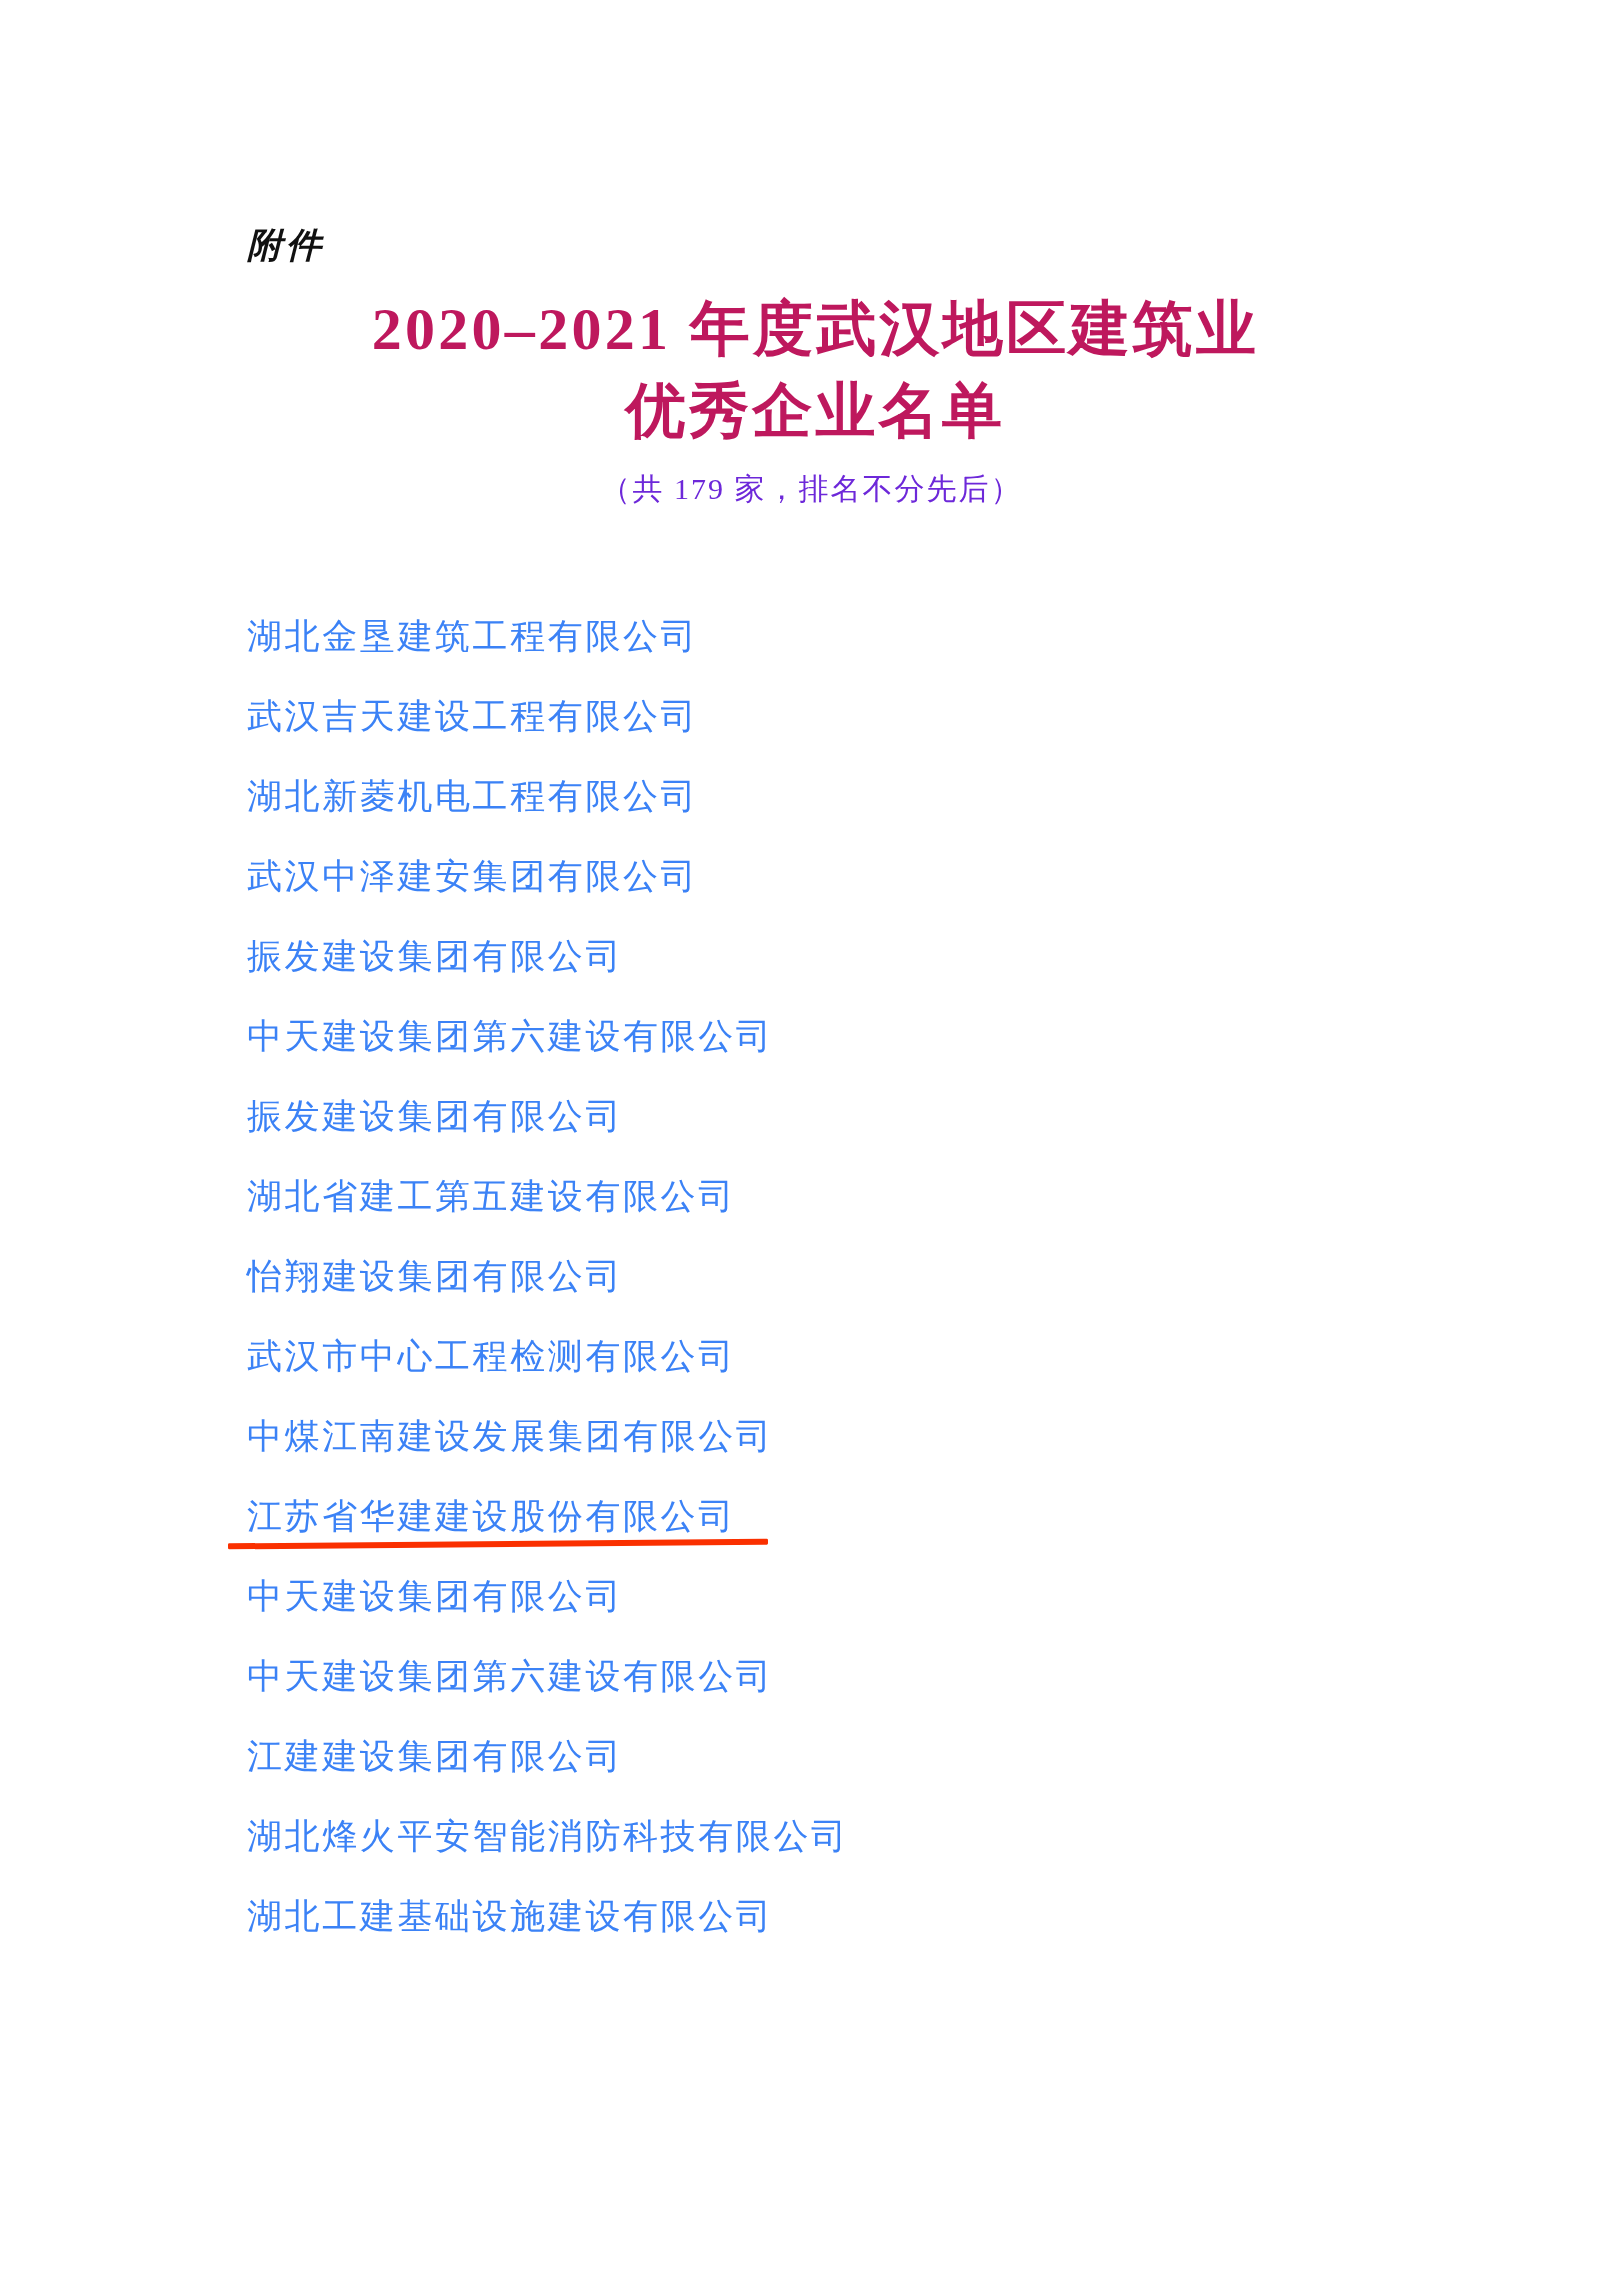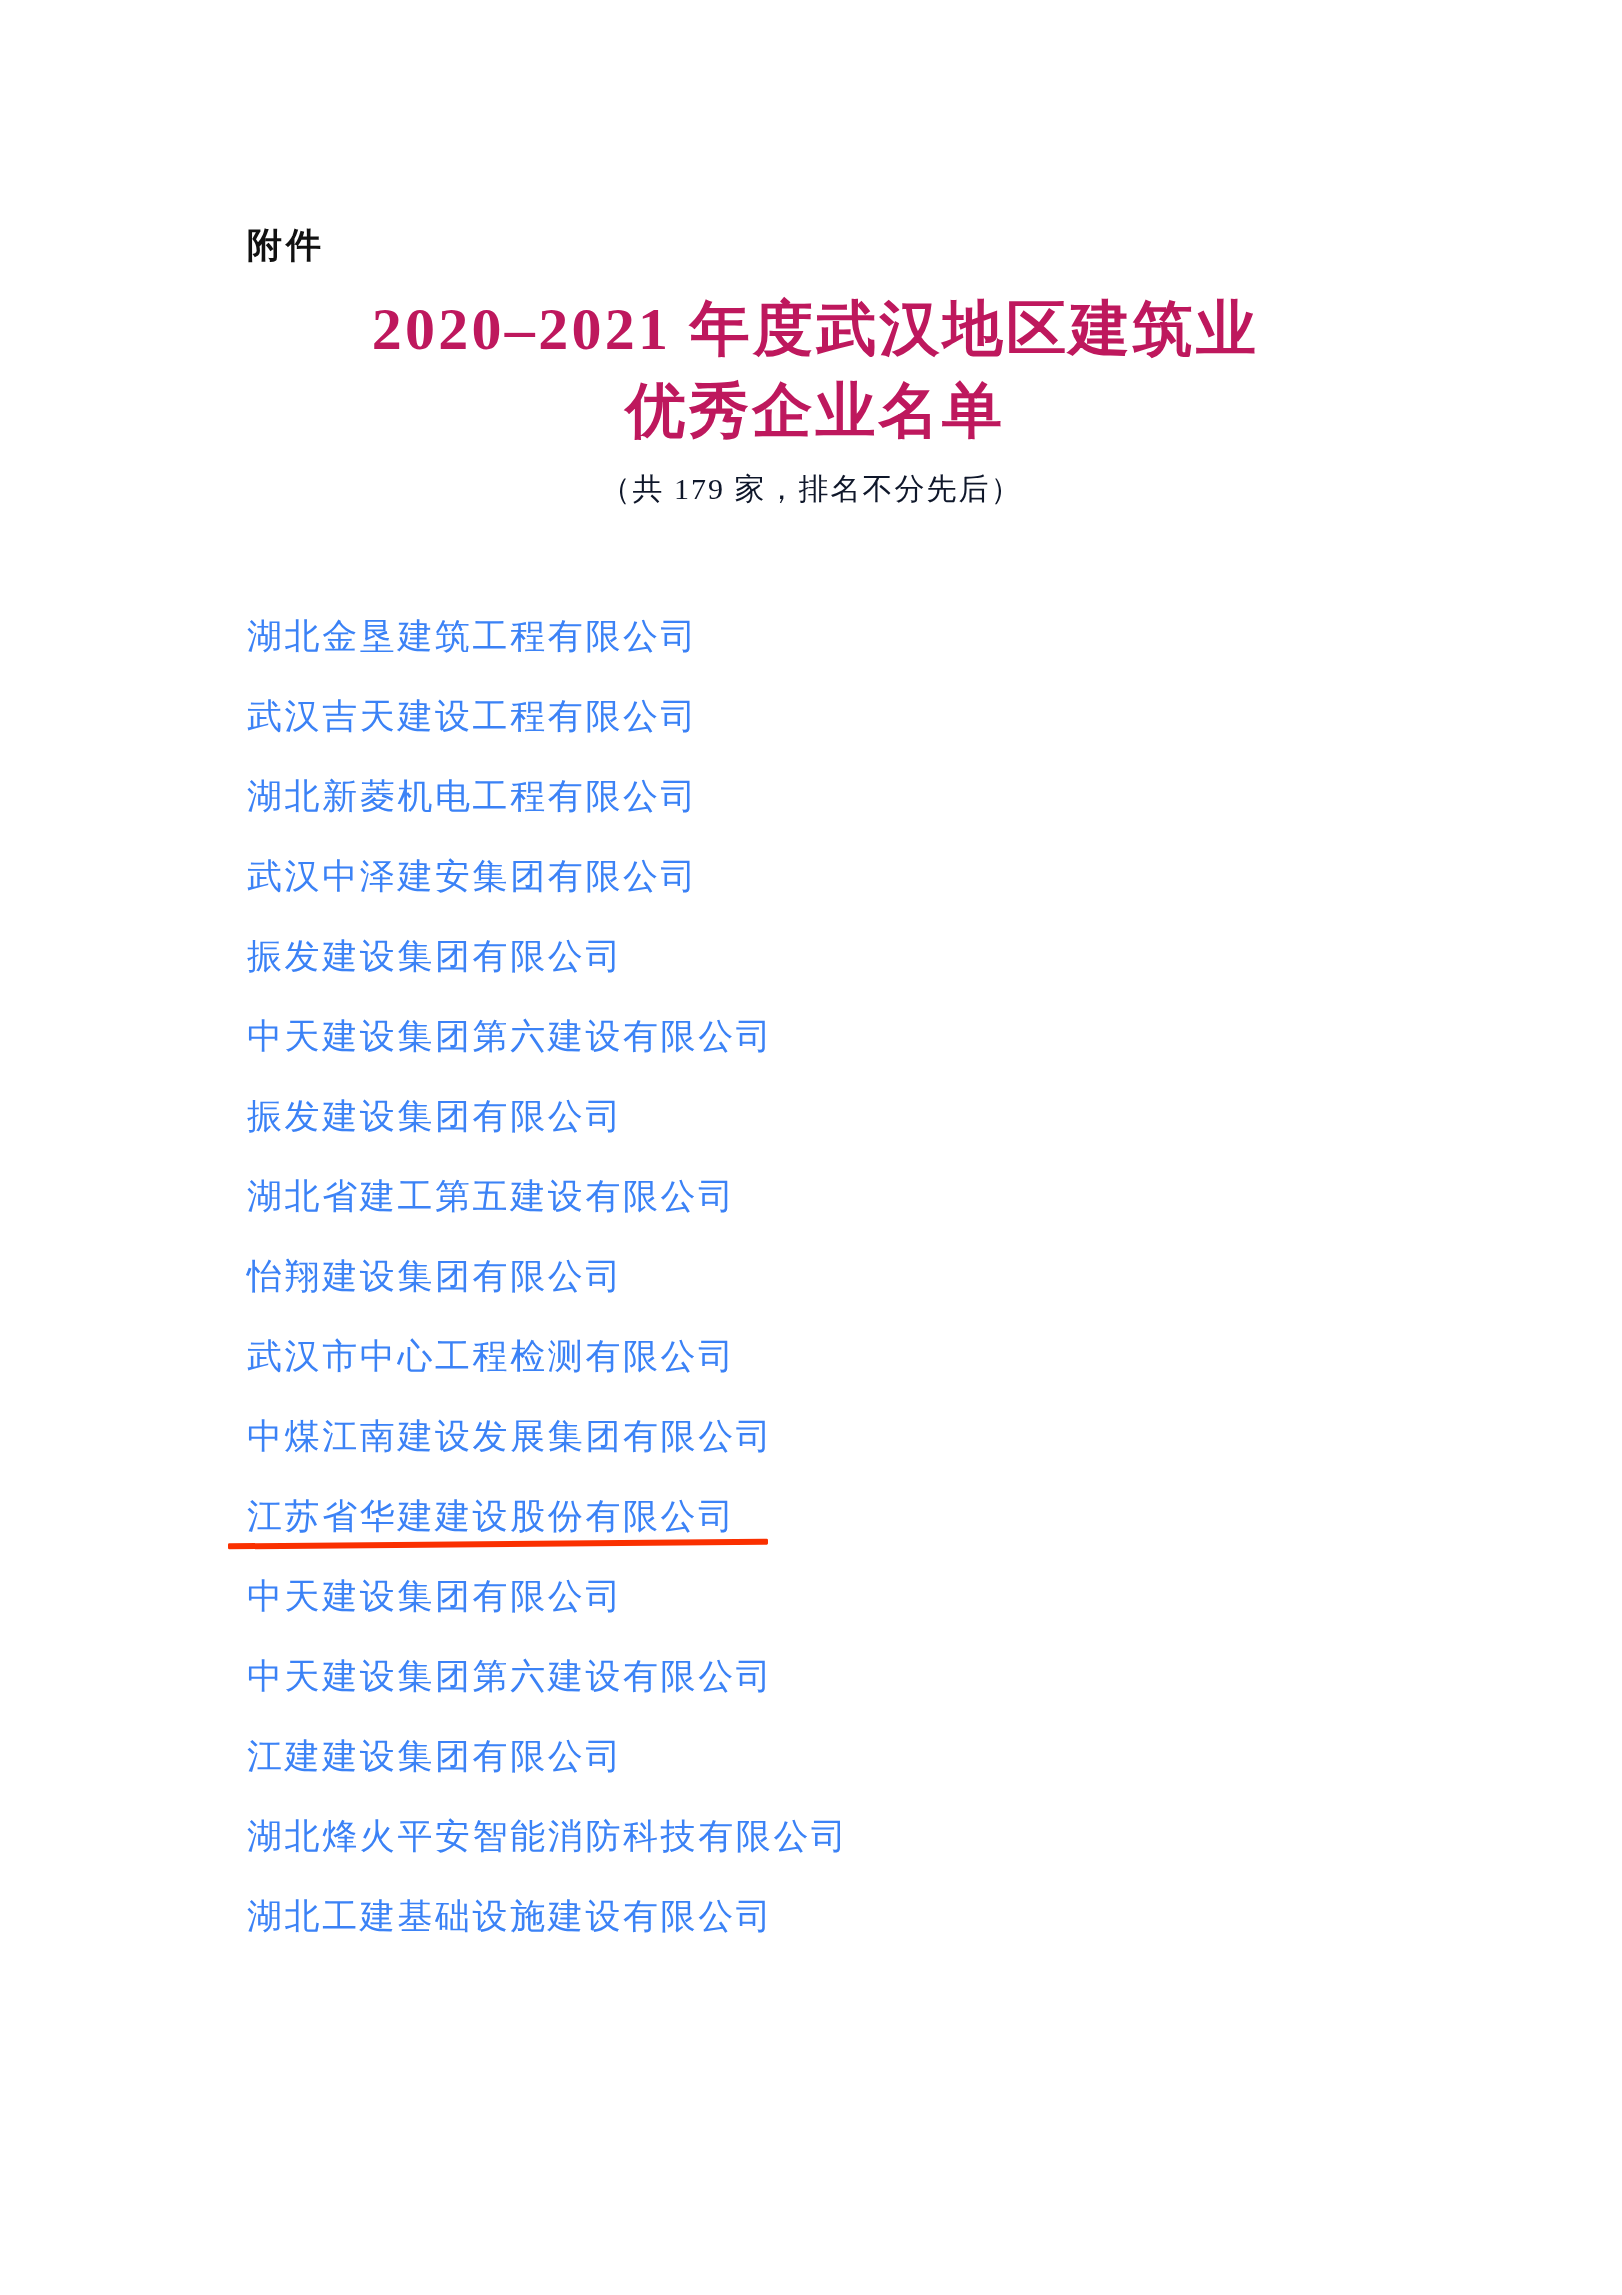--- a/index.html
+++ b/index.html
@@ -15,20 +15,21 @@
   .attachment{
     position:absolute;
     left:247px;
     top:222px;
     font-family:"Liberation Sans","DejaVu Sans",sans-serif;
     font-weight:700;
     font-size:35px;
     letter-spacing:3.9px;
     color:#111111;
     white-space:nowrap;
+    font-style:italic;
   }
   .title{
     position:absolute;
     left:4px;
     top:288px;
     width:1623px;
     text-align:center;
     font-weight:700;
     font-size:60px;
     line-height:82px;
@@ -36,21 +37,21 @@
     color:#be185d;
   }
   .subtitle{
     position:absolute;
     left:0;
     top:469px;
     width:1623px;
     text-align:center;
     font-size:30px;
     letter-spacing:2px;
-    color:#0f172a;
+    color:#6d28d9;
   }
   .company-list{
     position:absolute;
     left:247px;
     top:596px;
   }
   .list-item{
     position:relative;
     height:80px;
     display:flex;

